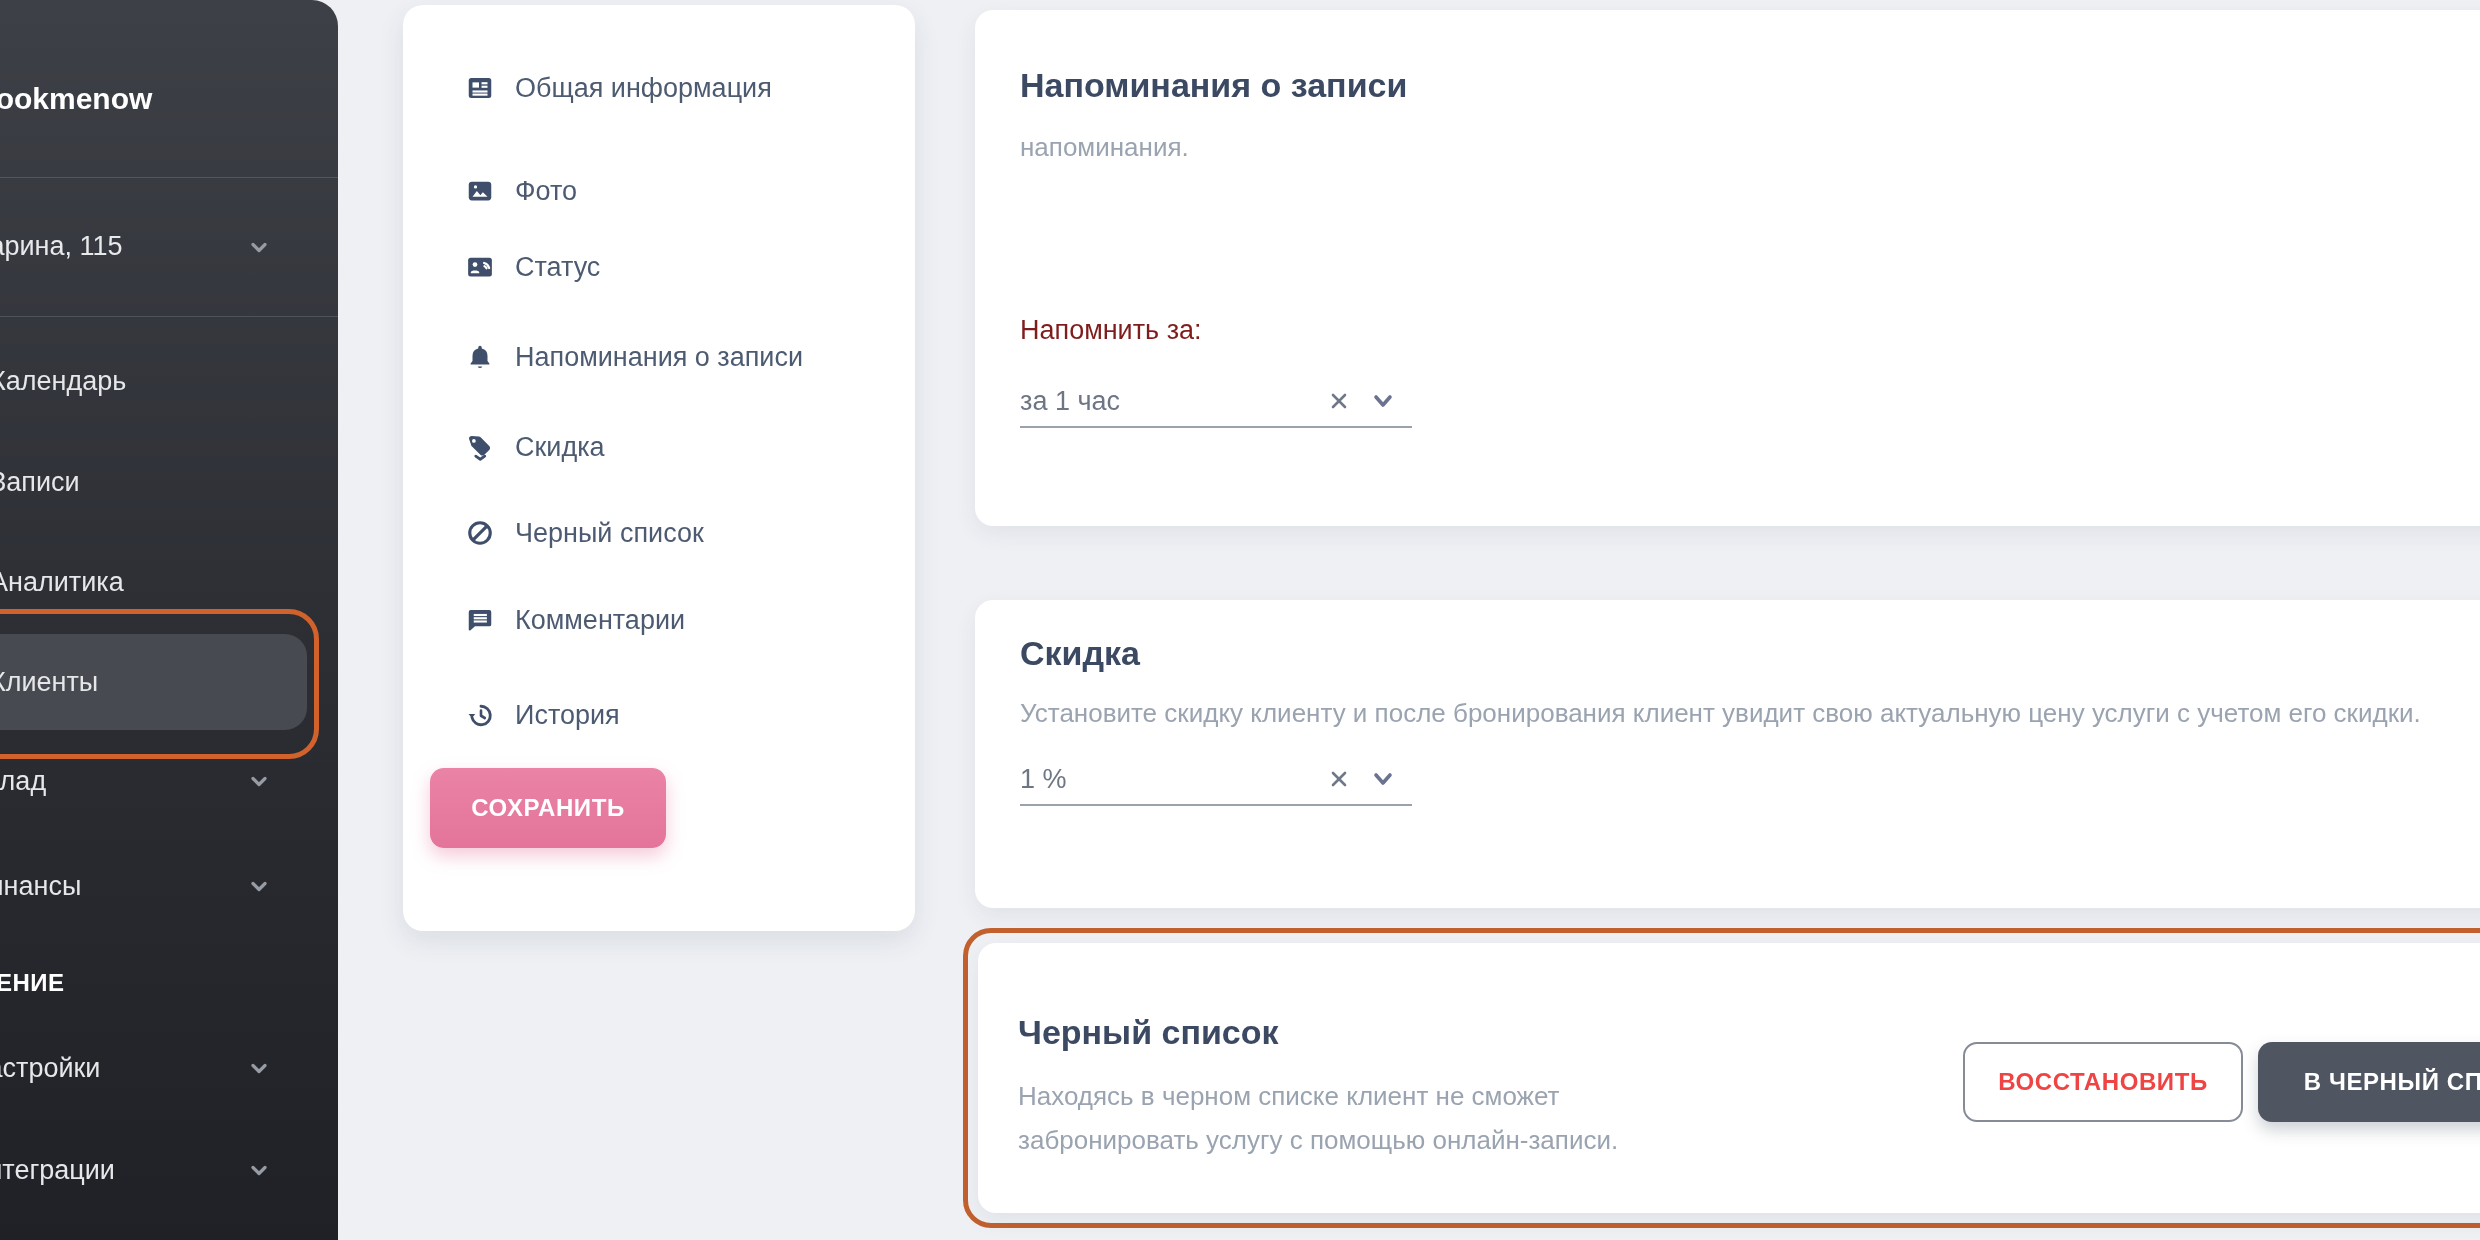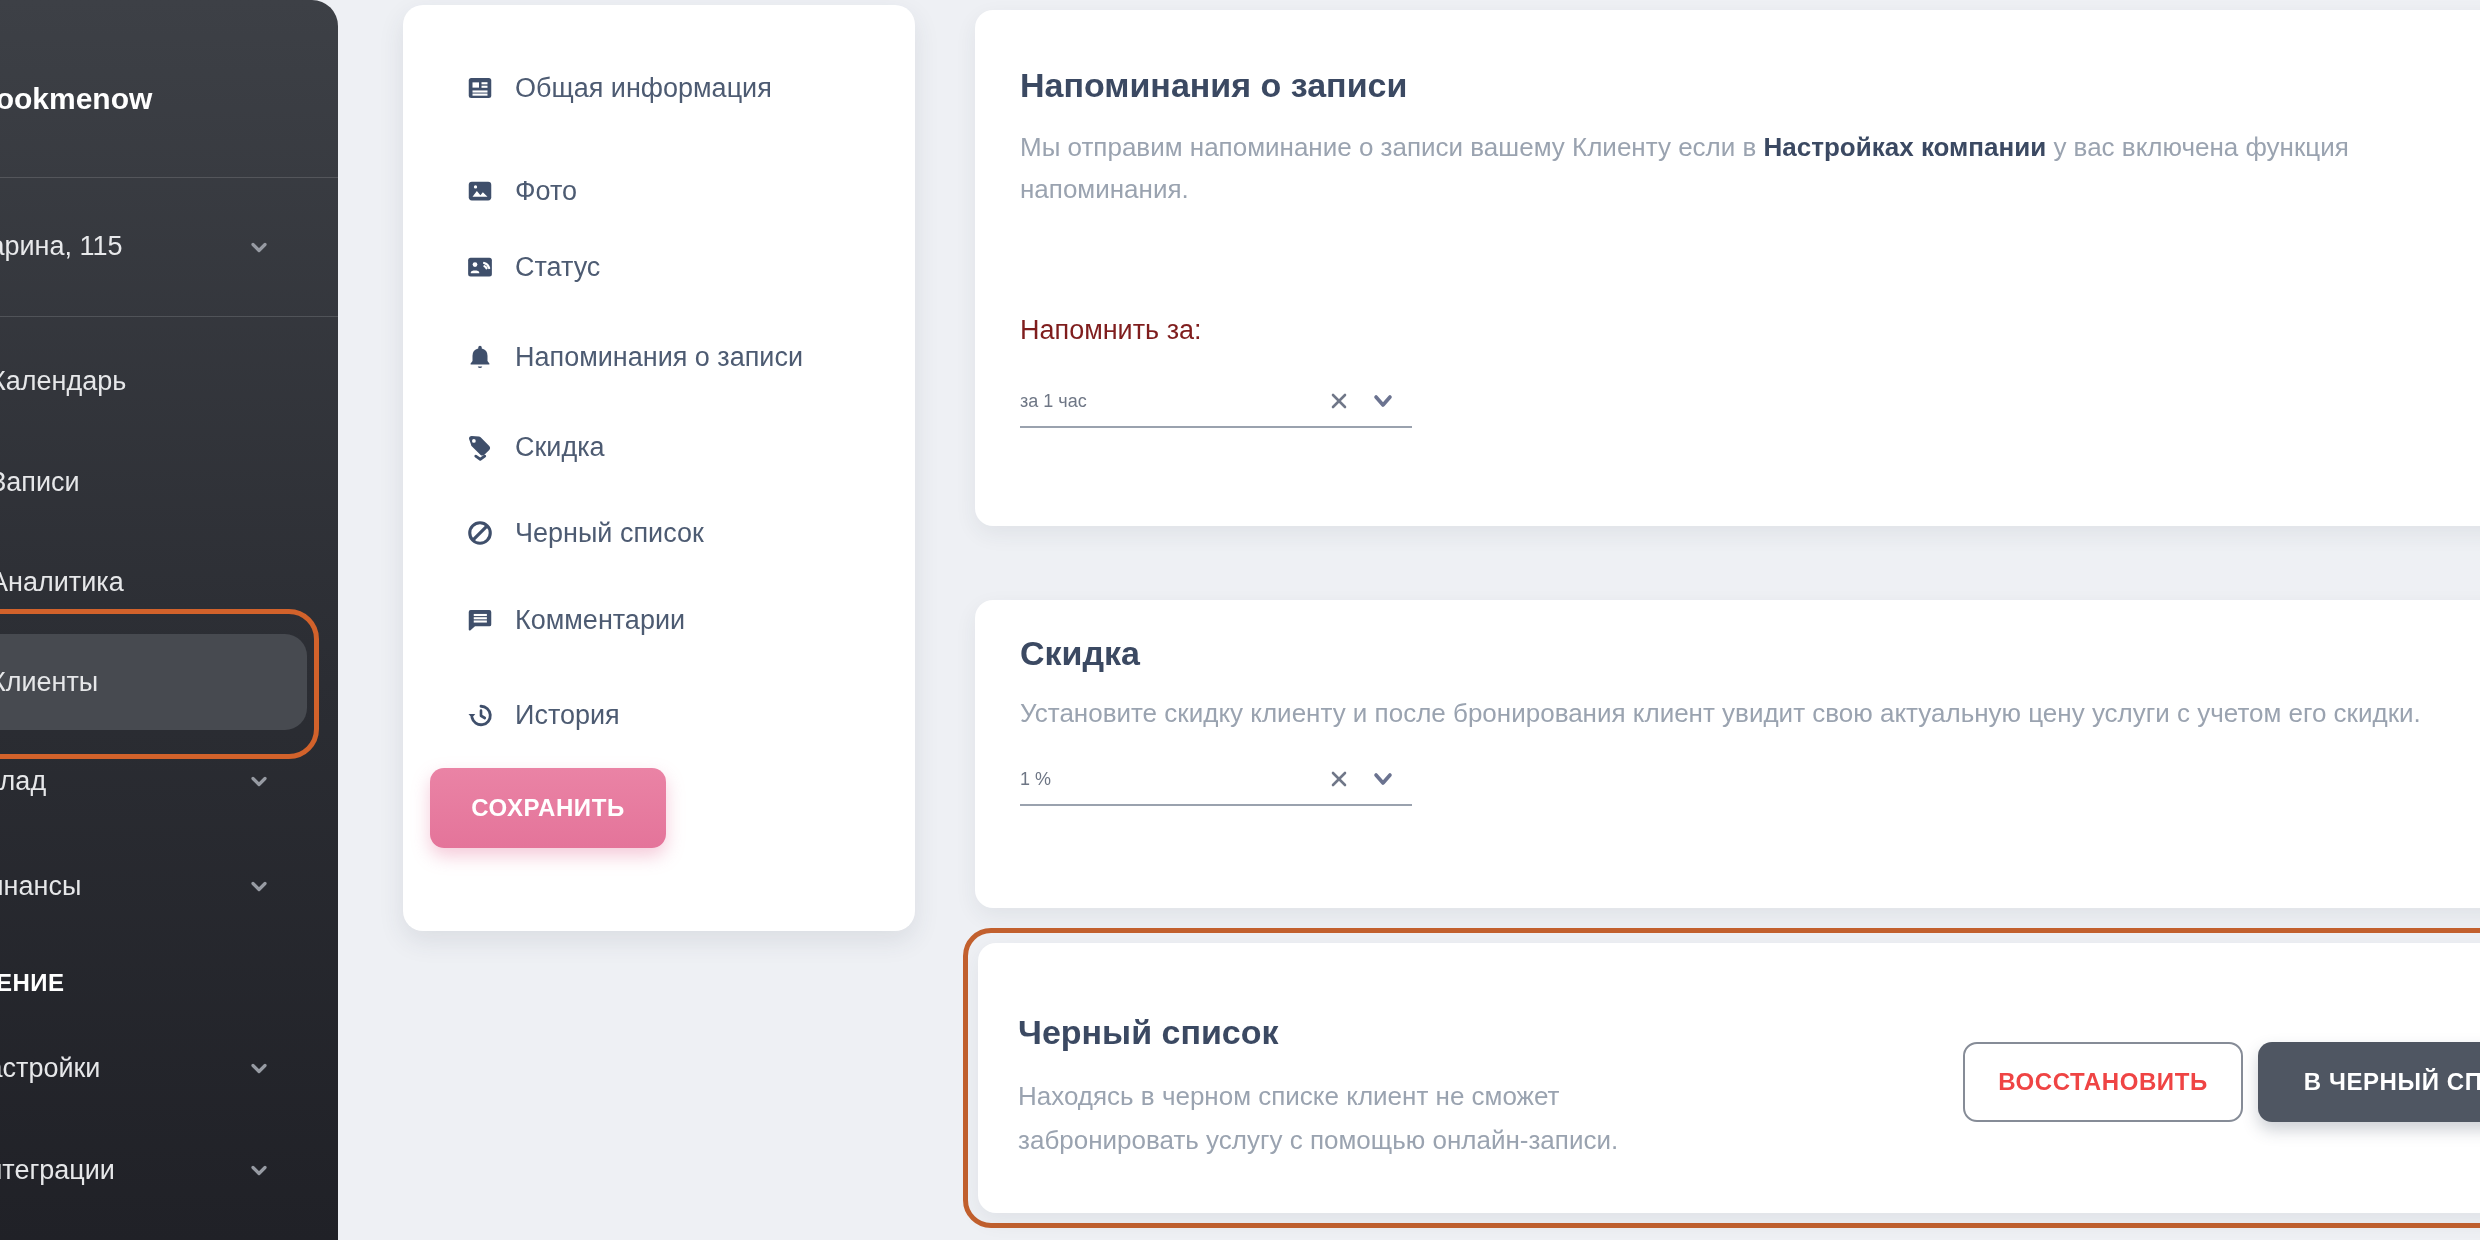--- a/index.html
+++ b/index.html
@@ -55,21 +55,21 @@
   .panel {
     left:975px; width:1560px;
     background:#ffffff; border-radius:18px;
     box-shadow:0 8px 22px rgba(45,55,75,.07);
   }
   .panel-title { left:45px; font-size:34px; font-weight:bold; color:#3b4962; line-height:46px; white-space:nowrap; }
   .panel-text { left:45px; font-size:26px; color:#9aa3b0; line-height:42px; white-space:nowrap; }
   .panel-text b { color:#3b4962; font-weight:bold; }
 
   .select-field { left:45px; width:392px; height:54px; border-bottom:2px solid #9aa2ae; }
-  .select-value { position:absolute; left:0; top:0; line-height:54px; font-size:18px; color:#6e7685; white-space:nowrap;text-align:center; }
+  .select-value { position:absolute; left:0; top:0; line-height:54px; font-size:27px; color:#6e7685; white-space:nowrap;text-align:center; }
   .clear-icon { position:absolute; right:60px; top:14px; width:26px; height:26px; cursor:pointer; }
   .dd-icon { position:absolute; right:16px; top:14px; width:26px; height:26px; cursor:pointer; }
   .field-label { left:45px; font-size:27px; color:#7f1d1d; line-height:36px; white-space:nowrap; }
 
   
   .bl-outline {
     left:963px; top:928px; width:1580px; height:300px;
     border:5px solid #c2602e; border-radius:28px;
   }
   .bl-card {
@@ -214,21 +214,20 @@
       </svg>
     <span class="mi-label">История</span>
   </div>
 
   <button class="abs save-btn">СОХРАНИТЬ</button>
 </div>
 
 <section class="abs panel" style="top:10px; height:516px;">
   <h2 class="abs panel-title" style="top:52px;">Напоминания о записи</h2>
   <div class="abs panel-text" style="top:116px;">
-    <div><span>Мы отправим напоминание о записи вашему Клиенту если в </span><b>Настройках компании</b><span> у вас включена функция</span></div>
     <div>напоминания.</div>
   </div>
   <div class="abs field-label" style="top:302px;">Напомнить за:</div>
   <div class="abs select-field" style="top:364px;">
     <span class="select-value">за 1 час</span>
     <svg class="clear-icon" viewBox="0 0 26 26" fill="none">
         <line x1="7" y1="7" x2="19" y2="19" stroke="#707788" stroke-width="2.6" stroke-linecap="round"></line>
         <line x1="19" y1="7" x2="7" y2="19" stroke="#707788" stroke-width="2.6" stroke-linecap="round"></line>
       </svg>
     <svg class="dd-icon" viewBox="0 0 26 26" fill="none">

